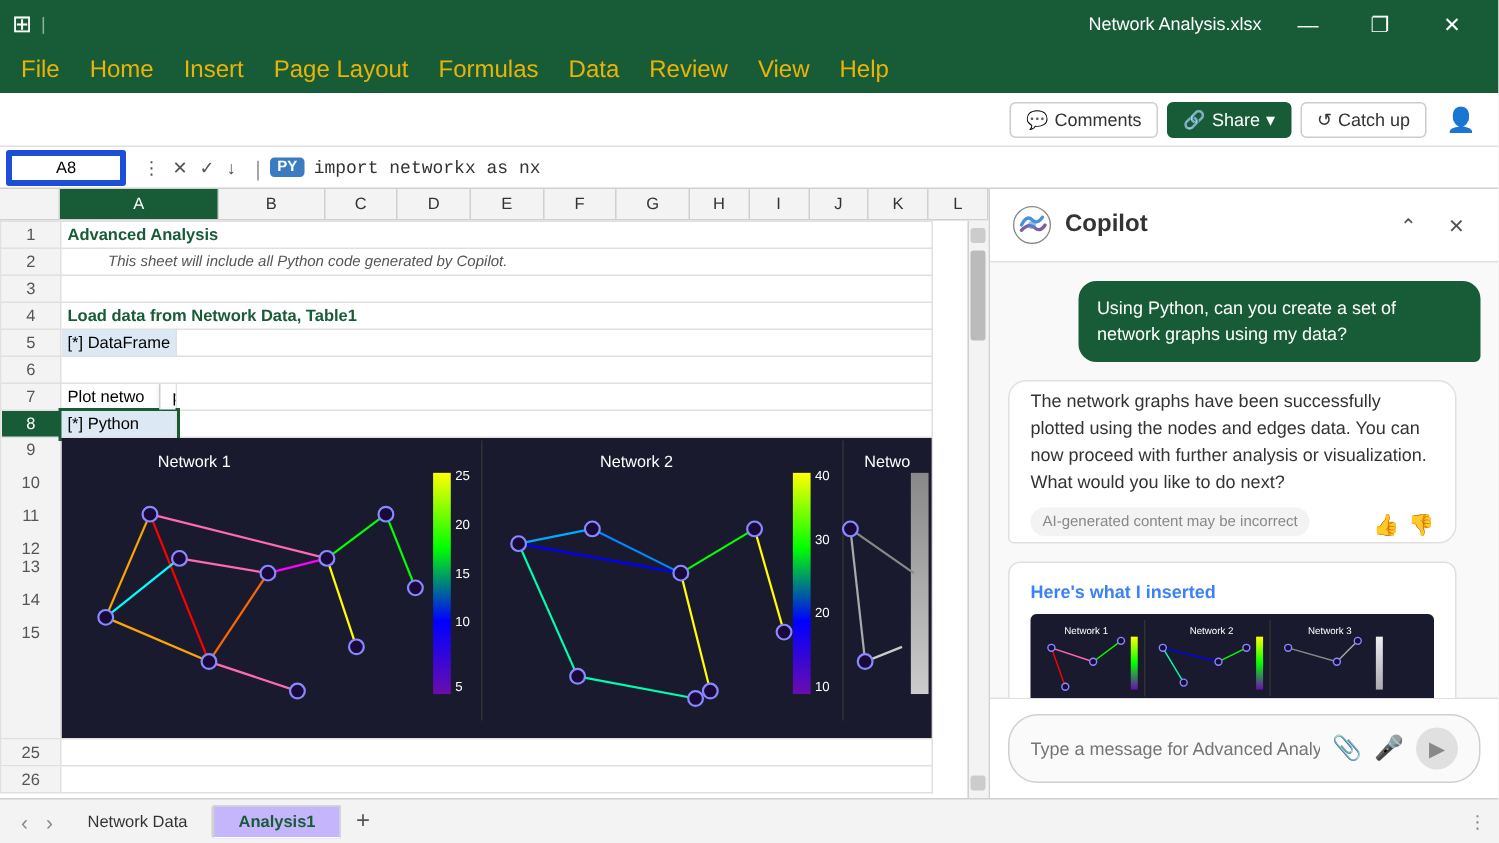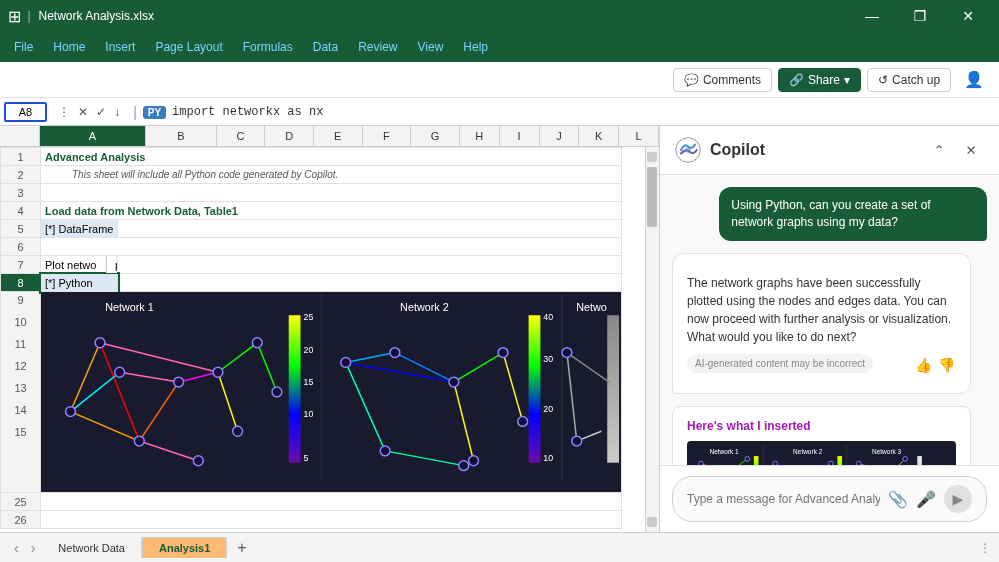--- a/index.html
+++ b/index.html
@@ -4,32 +4,32 @@
   <style>
     * { box-sizing: border-box; margin: 0; padding: 0; }
     body { font-family: 'Segoe UI', Arial, sans-serif; font-size: 12px; background: #f3f3f3; width: 999px; height: 562px; overflow: hidden; }
 
     
     #title-bar {
       display: flex; align-items: center; height: 32px;
       background: #185c37; color: white; padding: 0 8px; gap: 8px;
     }
     #title-bar .app-icon { display: flex; align-items: center; gap: 6px; }
-    #title-bar .filename { font-size: 12px; flex: 1; text-align: left; }
+    #title-bar .filename { font-size: 12px; flex: 1; text-align: right; }
     #title-bar .window-controls { display: flex; gap: 2px; }
     #title-bar .win-btn {
       width: 46px; height: 32px; display: flex; align-items: center; justify-content: center;
       cursor: pointer; font-size: 14px; color: white; background: transparent; border: none;
     }
     #menu-bar {
       display: flex; align-items: center; height: 30px; padding: 0 4px;
       background: #185c37;
     }
     #menu-bar .menu-item {
-      color: #7dd3fc; padding: 4px 10px; cursor: pointer; font-size: 12px; border-radius: 3px;
+      color: #eab308; padding: 4px 10px; cursor: pointer; font-size: 16px; border-radius: 3px;
     }
     #toolbar {
       display: flex; align-items: center; height: 36px; padding: 0 8px; gap: 4px;
       background: #ffffff; border-bottom: 1px solid #e0e0e0;
     }
     #toolbar .tb-right {
       margin-left: auto; display: flex; align-items: center; gap: 6px;
     }
     .tb-btn {
       display: flex; align-items: center; gap: 4px; padding: 4px 10px;
@@ -41,28 +41,28 @@
     }
     .tb-btn.comments { border: 1px solid #ccc; }
     .tb-btn.catchup { border: 1px solid #ccc; }
 
     
     #formula-bar {
       display: flex; align-items: center; height: 28px; background: #fff;
       border-bottom: 1px solid #d0d0d0; padding: 0 4px; gap: 4px;
     }
     .cell-ref {
-      width: 43px; border: 2px solid #1d4ed8; border-radius: 2px; padding: 2px 4px;
+      width: 80px; border: 4px solid #1d4ed8; border-radius: 2px; padding: 2px 4px;
       font-size: 11px; text-align: center;
     }
     .formula-sep { color: #999; font-size: 14px; padding: 0 2px; }
     .formula-icons { display: flex; align-items: center; gap: 2px; padding: 0 4px; }
     .formula-icon { cursor: pointer; color: #555; font-size: 12px; padding: 2px 3px; }
     .formula-content {
-      flex: 1; display: flex; align-items: flex-end; gap: 6px;
+      flex: 1; display: flex; align-items: center; gap: 6px;
     }
     .py-badge {
       background: #3b7bbf; color: white; font-size: 10px; font-weight: bold;
       padding: 1px 5px; border-radius: 3px;
     }
     .formula-text { font-size: 12px; color: #333; font-family: 'Courier New', monospace; }
 
     
     #main {
       display: flex; height: calc(562px - 32px - 30px - 36px - 28px - 30px);
@@ -123,21 +123,21 @@
       display: flex; align-items: center; height: 30px; background: #f3f3f3;
       border-top: 1px solid #d0d0d0; padding: 0 8px; gap: 0;
     }
     .tab-nav { color: #888; cursor: pointer; padding: 0 6px; font-size: 14px; }
     .sheet-tab {
       padding: 4px 16px; cursor: pointer; font-size: 11px; border-radius: 0;
       border: 1px solid transparent; border-bottom: none; background: transparent;
       color: #333; border-right: 1px solid #d0d0d0;
     }
     .sheet-tab.active {
-      background: #fdba74; border: 1px solid #d0d0d0; border-bottom: 1px solid #fff;
+      background: #c4b5fd; border: 1px solid #d0d0d0; border-bottom: 1px solid #fff;
       color: #185c37; font-weight: bold;
     }
     .add-sheet { padding: 4px 10px; cursor: pointer; color: #555; font-size: 16px; }
     .tab-options { margin-left: auto; color: #888; cursor: pointer; }
 
     
     #copilot-panel {
       width: 340px; min-width: 340px; background: #f9f9f9;
       border-left: 1px solid #d0d0d0; display: flex; flex-direction: column;
       height: calc(562px - 32px - 30px - 36px - 28px - 30px);
@@ -158,37 +158,37 @@
       flex: 1; overflow-y: auto; padding: 12px; display: flex; flex-direction: column; gap: 12px;
     }
 
     .msg-user {
       background: #185c37; color: white; border-radius: 12px 12px 4px 12px;
       padding: 10px 12px; font-size: 12px; max-width: 85%; align-self: flex-end;
       line-height: 1.4;
     }
     .msg-ai {
       background: #ffffff; border: 1px solid #e0e0e0; border-radius: 12px 12px 12px 4px;
-      padding: 20px 14px; font-size: 12px; max-width: 95%; align-self: flex-start;
+      padding: 4px 14px; font-size: 12px; max-width: 95%; align-self: flex-start;
       line-height: 1.5; color: #333;
     }
     .msg-ai .ai-footer {
       display: flex; align-items: flex-end; justify-content: space-between; margin-top: 8px;
     }
     .ai-disclaimer {
       font-size: 10px; color: #888; background: #f3f3f3; padding: 2px 8px; border-radius: 10px;
     }
     .ai-feedback { display: flex; gap: 6px; }
     .fb-btn { background: transparent; border: none; cursor: pointer; color: #888; font-size: 14px; }
 
     .msg-inserted {
       background: #ffffff; border: 1px solid #e0e0e0; border-radius: 8px;
       padding: 12px 14px; font-size: 12px; max-width: 95%; align-self: flex-start;
     }
-    .msg-inserted-title { font-weight: 600; margin-bottom: 8px; color: #a21caf; }
+    .msg-inserted-title { font-weight: 600; margin-bottom: 8px; color: #3b82f6; }
     .msg-inserted-preview {
       background: #1a1a2e; border-radius: 4px; height: 60px; overflow: hidden;
       display: flex; align-items: center; justify-content: center;
     }
 
     #copilot-input-area {
       padding: 10px 12px; border-top: 1px solid #e0e0e0; background: #fff;
     }
     #copilot-input-box {
       border: 1px solid #d0d0d0; border-radius: 20px; padding: 8px 14px;
@@ -346,21 +346,21 @@
             <td class="cell py-cell selected">[*] Python</td>
             <td class="cell" colspan="10"></td>
           </tr>
 
           <tr style="height:190px;">
             <td class="row-num" style="vertical-align:top; padding-top:2px;">
               <div>9</div>
                   <div style="margin-top:10px">10</div>
                   <div style="margin-top:10px">11</div>
               <div style="margin-top:10px">12</div>
-                  <div style="margin-top:10px">13</div>
+                  <div style="">13</div>
                   <div style="margin-top:10px">14</div>
               <div style="margin-top:10px">15</div>
             </td>
             <td colspan="11" style="padding:0; background:#1a1a2e; height:190px;">
 
               <div class="network-graph-container">
                 <svg width="590" height="190" viewBox="0 0 590 190">
 
                   <text x="90" y="18" fill="white" font-size="11" text-anchor="middle">Network 1</text>
 

